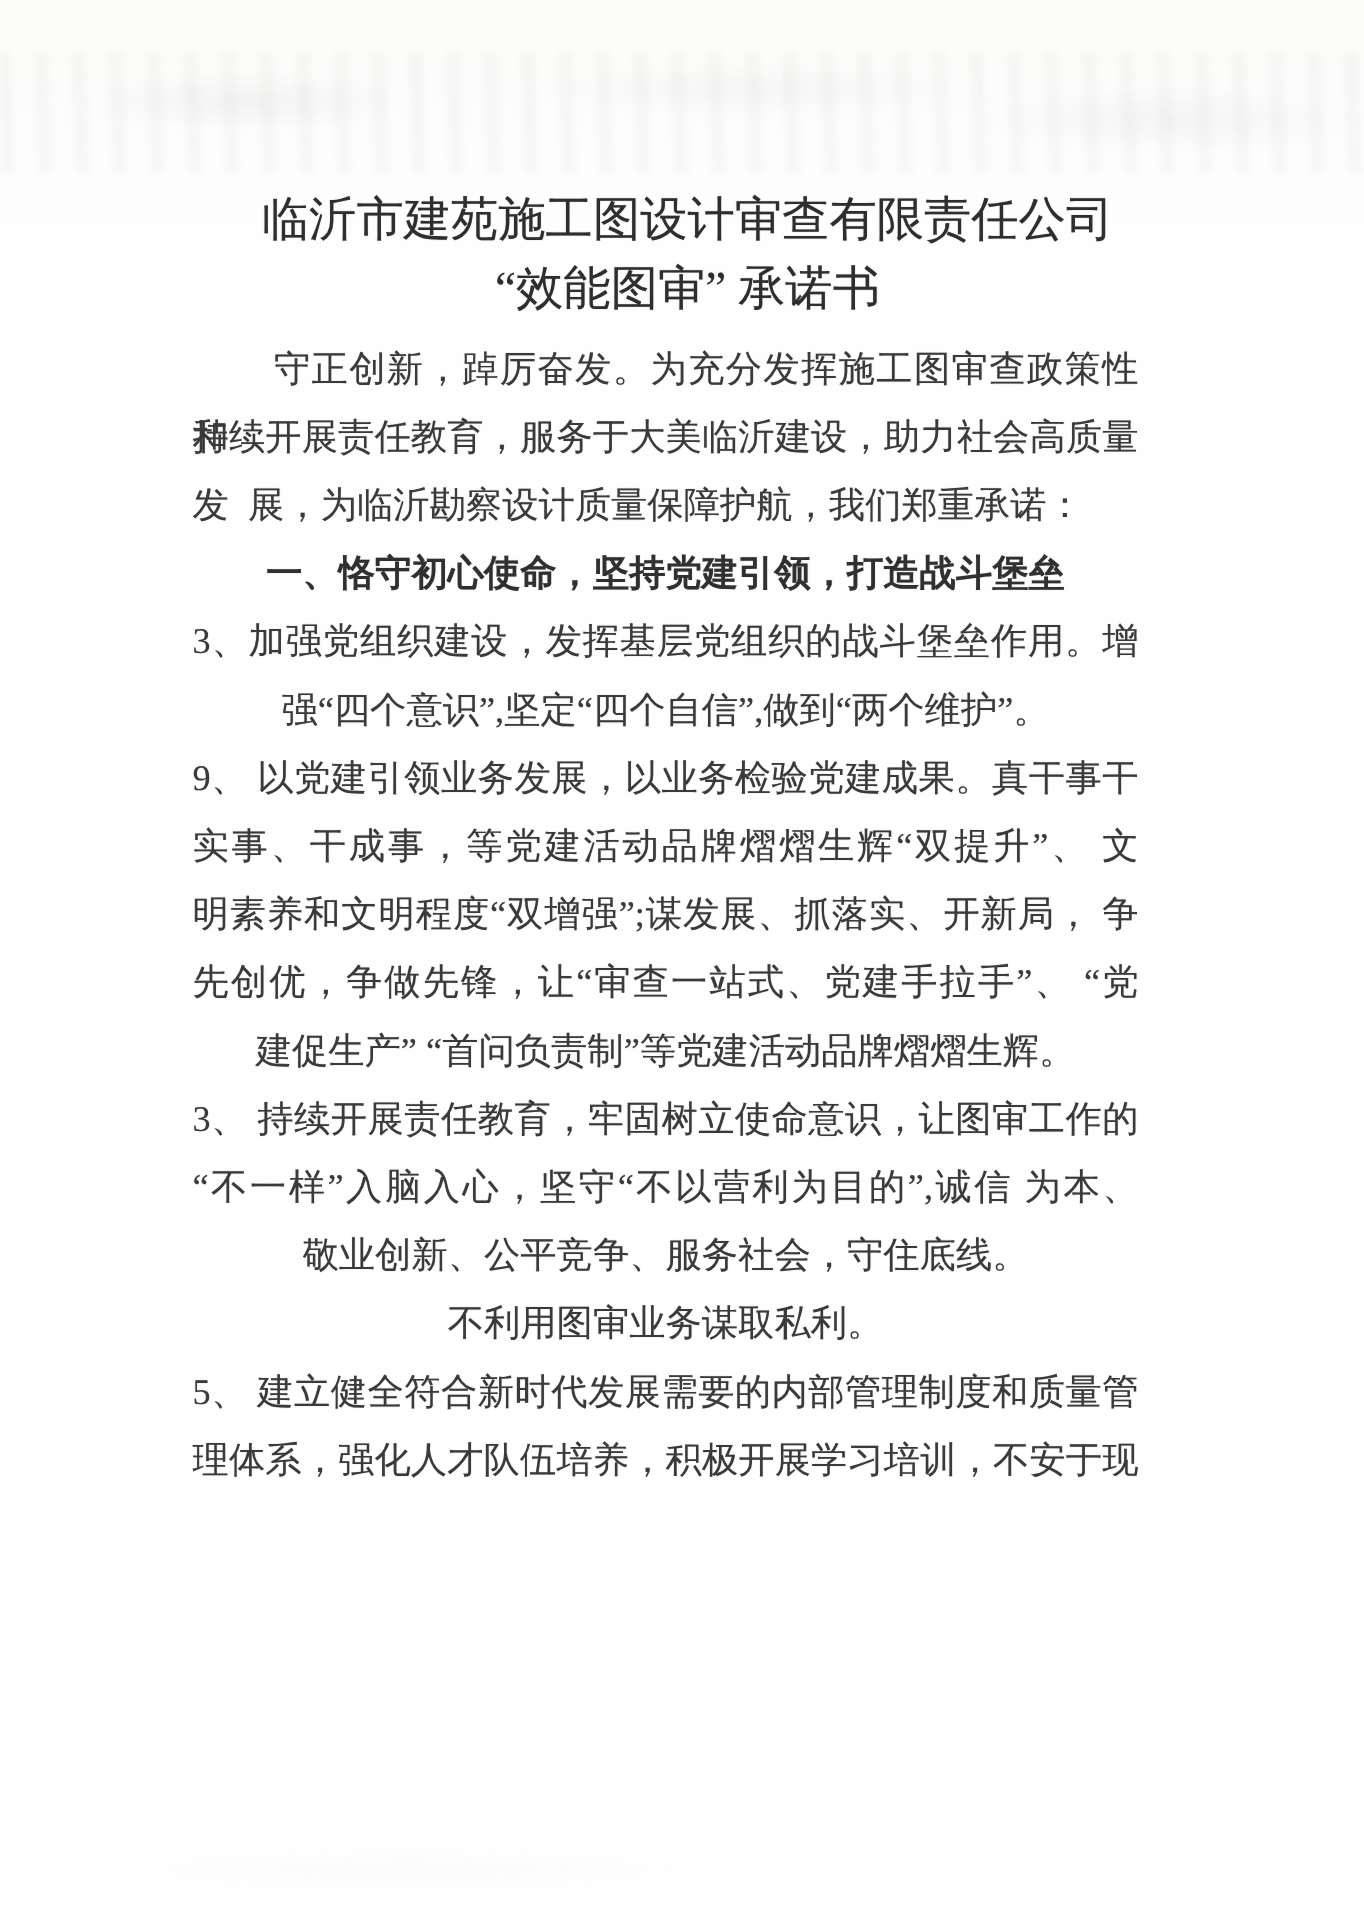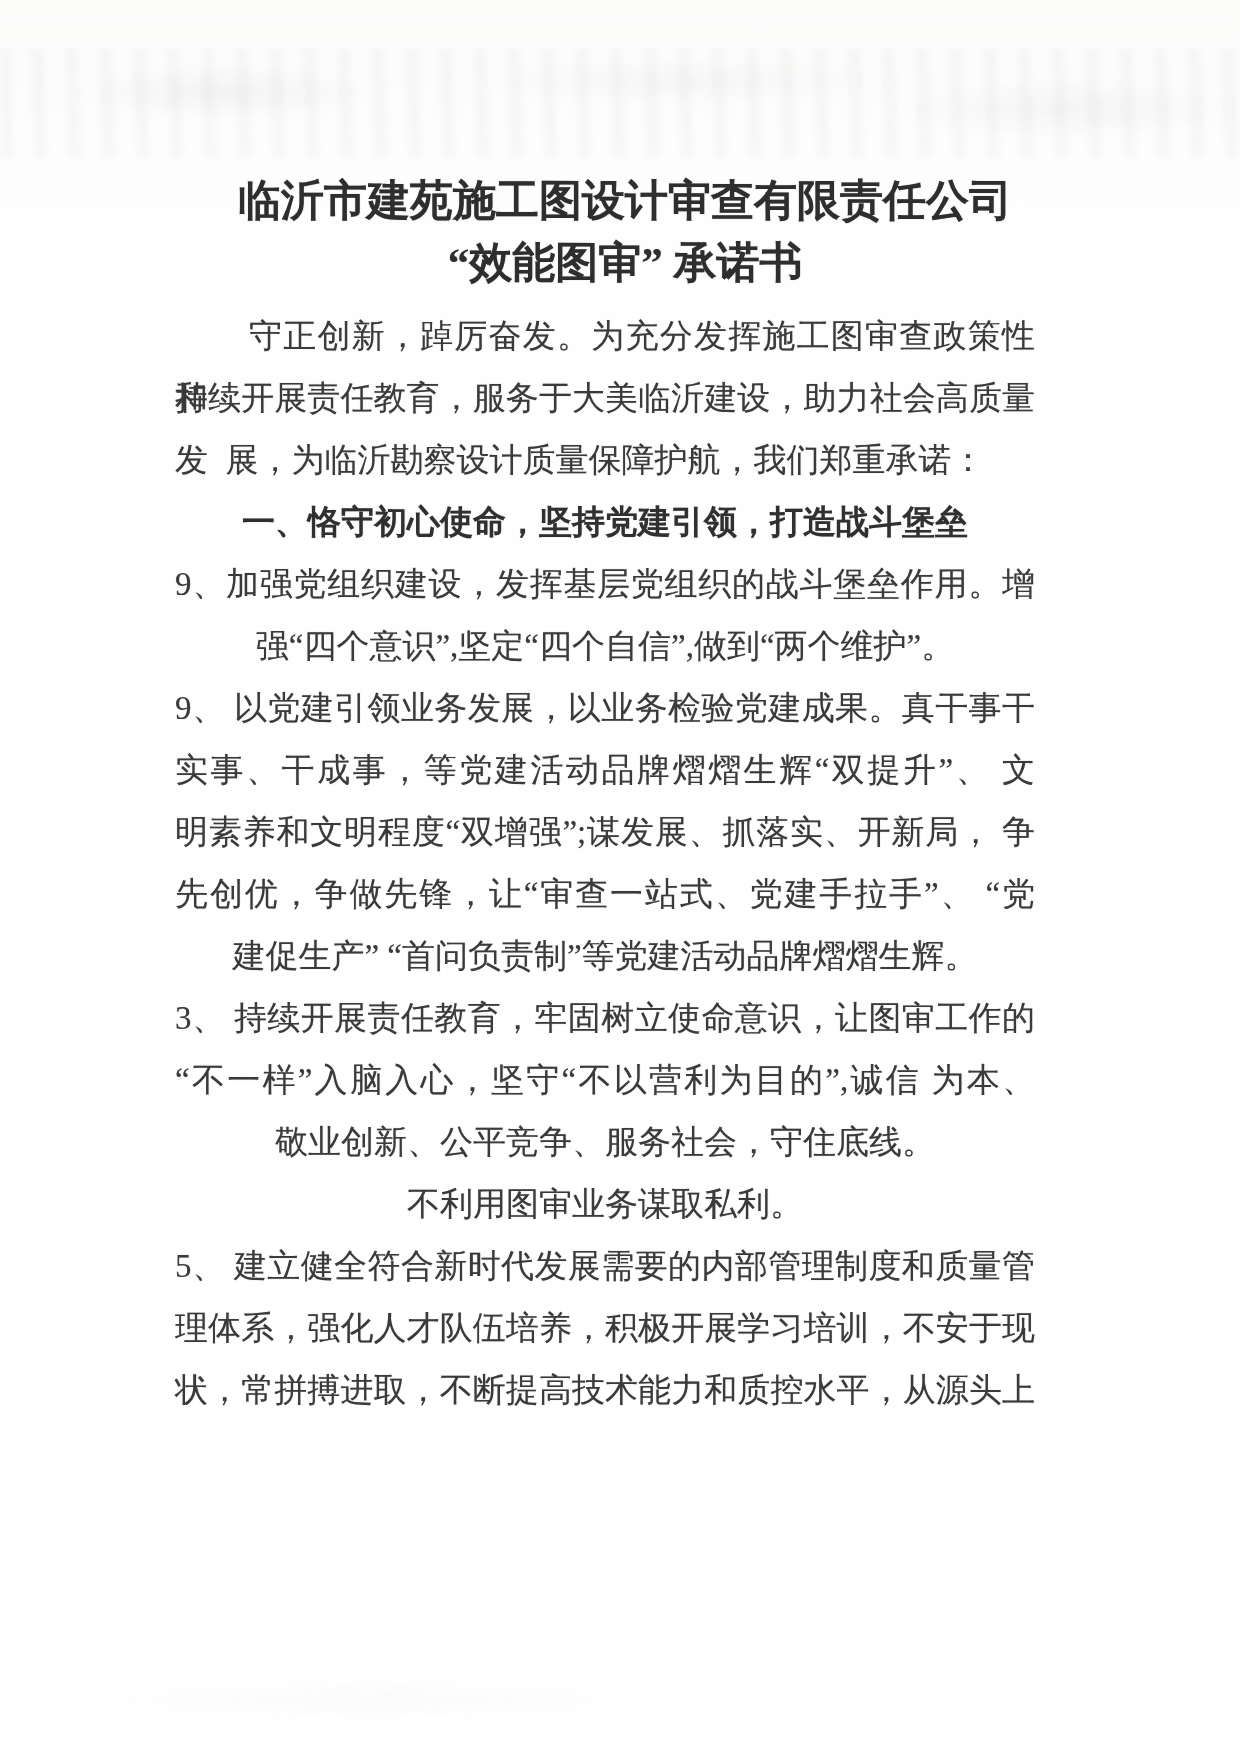--- a/index.html
+++ b/index.html
@@ -30,21 +30,21 @@
     background: radial-gradient(420px 30px at 30% 50%, rgba(170,170,168,0.05), rgba(170,170,168,0) 70%);
     filter: blur(2px);
     pointer-events: none;
   }
 
   .doc-title {
     position: absolute;
     left: 0; top: 170px; width: 1240px;
     padding-left: 10px; box-sizing: border-box;
     text-align: center;
-    font-weight: bold;
+    font-weight: normal;
     color: #2e2e2e;
     text-shadow: 0 0 1px rgba(46,46,46,0.45);
   }
   .title-line {
     height: 62px; line-height: 62px;
     font-size: 43px;
     letter-spacing: 0px;
     white-space: nowrap;
   }
 
@@ -82,37 +82,36 @@
   <div class="doc-body">
       <div>
         <div class="line j i">守正创新，踔厉奋发。为充分发挥施工图审查政策性和</div>
         <div class="line j">持续开展责任教育，服务于大美临沂建设，助力社会高质量发</div>
         <div class="line">展，为临沂勘察设计质量保障护航，我们郑重承诺：</div>
       </div>
       <div>
         <div class="line heading-line">一、恪守初心使命，坚持党建引领，打造战斗堡垒</div>
       </div>
       <div>
-        <div class="line j">9、加强党组织建设，发挥基层党组织的战斗堡垒作用。增</div>
+        <div class="line j">3、加强党组织建设，发挥基层党组织的战斗堡垒作用。增</div>
         <div class="line">强“四个意识”,坚定“四个自信”,做到“两个维护”。</div>
       </div>
       <div>
         <div class="line j">9、 以党建引领业务发展，以业务检验党建成果。真干事干</div>
         <div class="line j">实事、干成事，等党建活动品牌熠熠生辉“双提升”、 文</div>
         <div class="line j">明素养和文明程度“双增强”;谋发展、抓落实、开新局， 争</div>
         <div class="line j">先创优，争做先锋，让“审查一站式、党建手拉手”、 “党</div>
         <div class="line">建促生产” “首问负责制”等党建活动品牌熠熠生辉。</div>
       </div>
       <div>
         <div class="line j">3、 持续开展责任教育，牢固树立使命意识，让图审工作的</div>
         <div class="line j">“不一样”入脑入心，坚守“不以营利为目的”,诚信 为本、</div>
         <div class="line">敬业创新、公平竞争、服务社会，守住底线。</div>
       </div>
       <div>
         <div class="line">不利用图审业务谋取私利。</div>
       </div>
       <div>
         <div class="line j">5、 建立健全符合新时代发展需要的内部管理制度和质量管</div>
         <div class="line j">理体系，强化人才队伍培养，积极开展学习培训，不安于现</div>
-        <div class="line j">状，常拼搏进取，不断提高技术能力和质控水平，从源头上</div>
       </div>
     </div>
 </div>
 
 </body></html>

